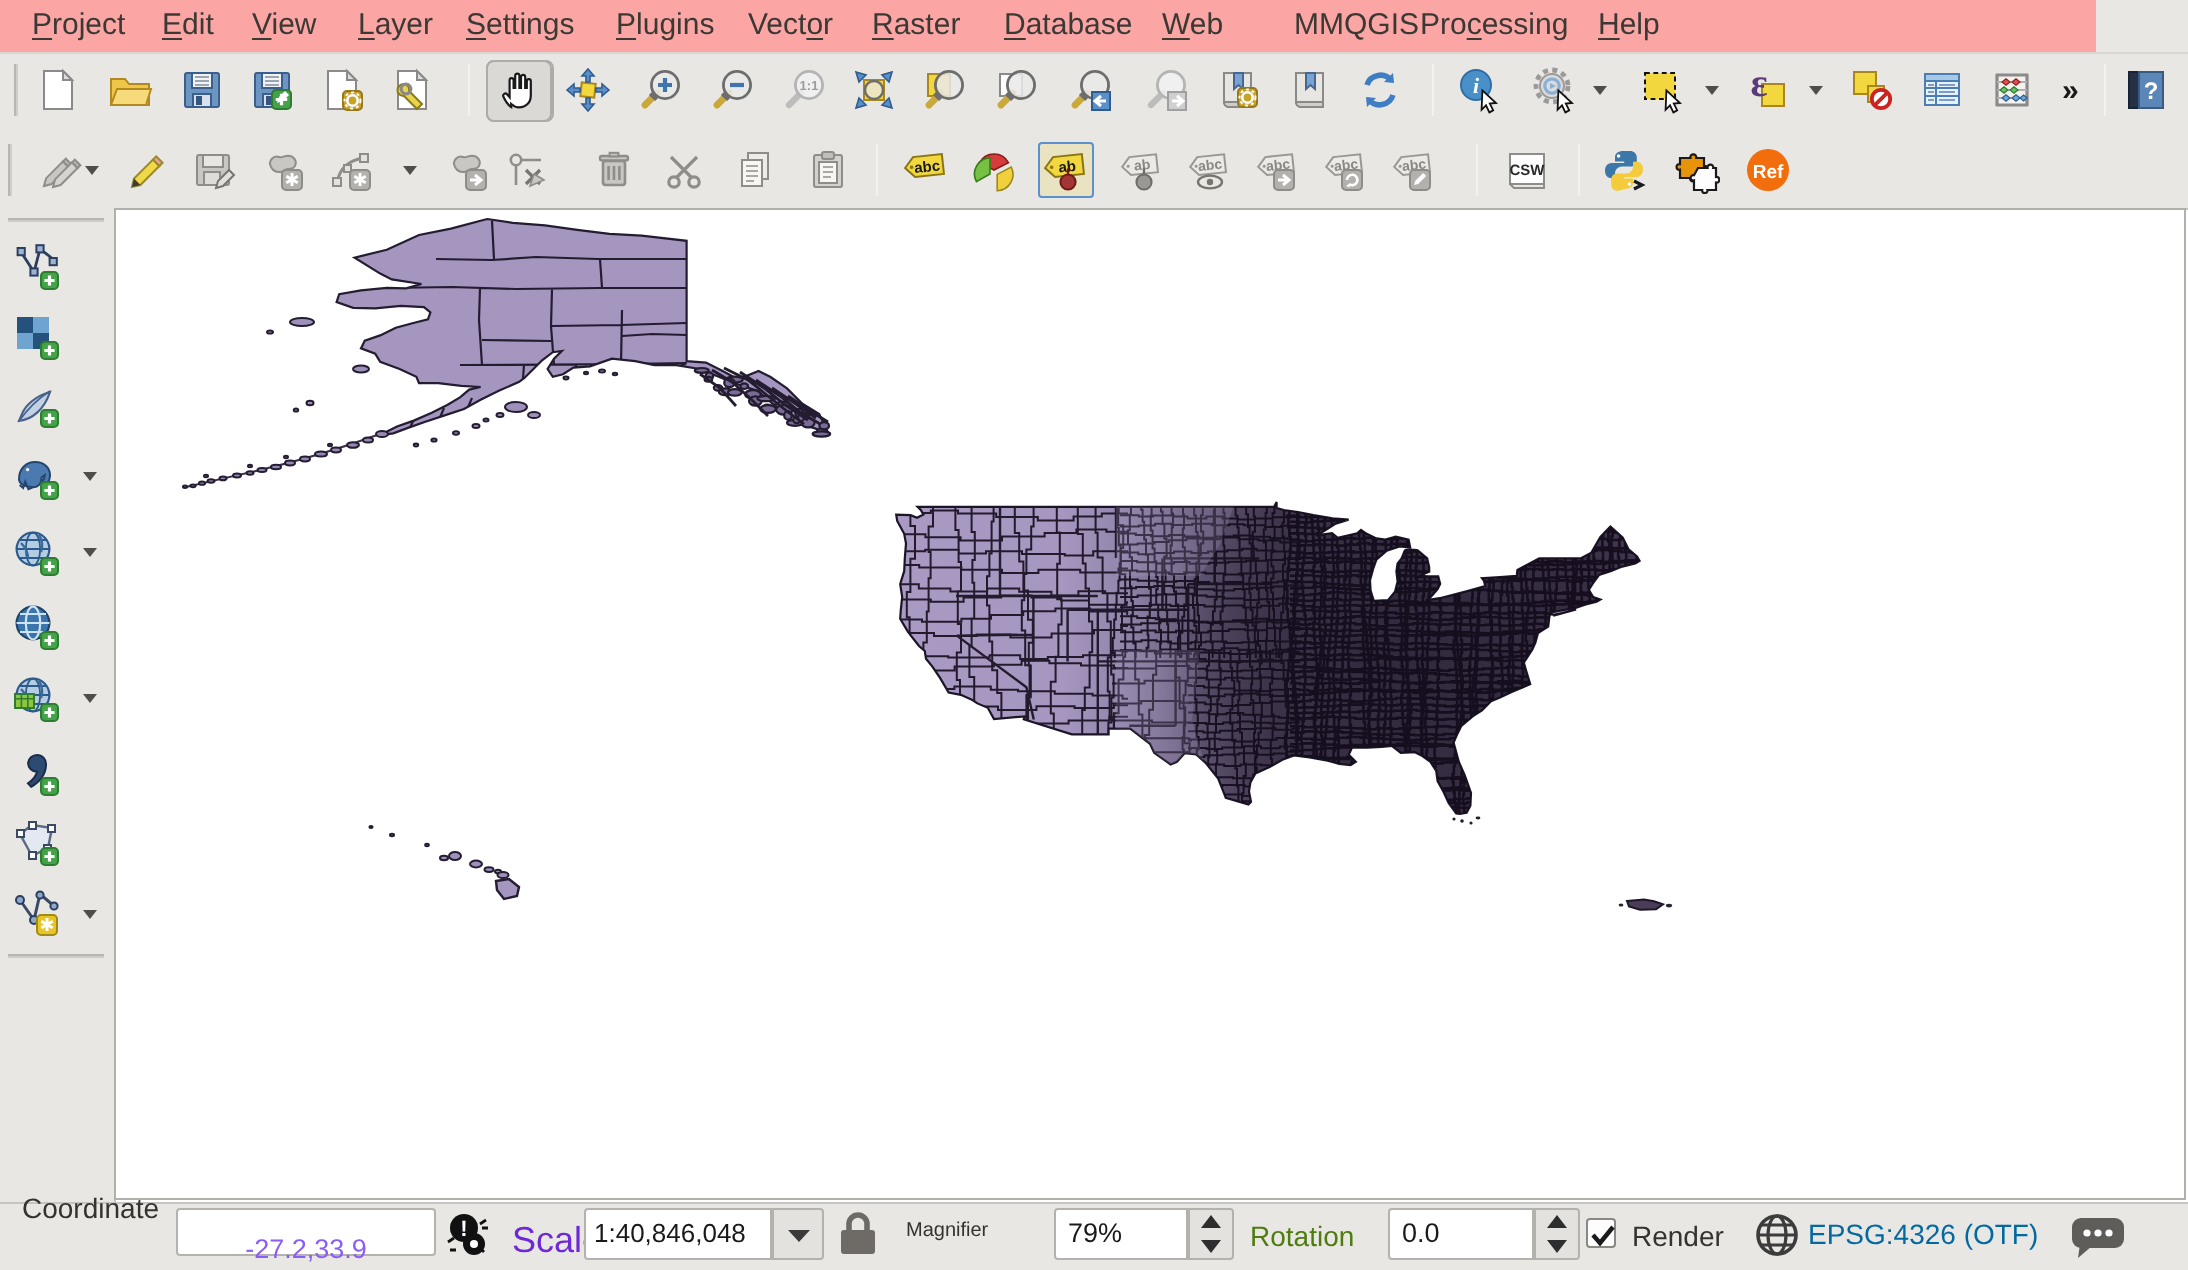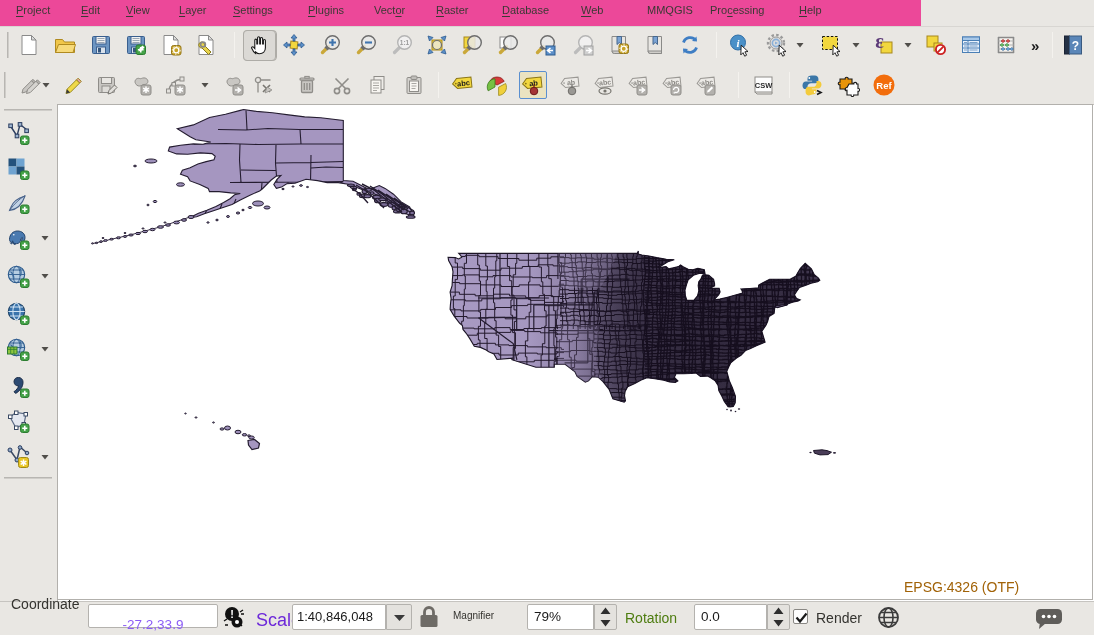--- a/index.html
+++ b/index.html
@@ -1,15 +1,15 @@
 <!DOCTYPE html>
 <html><head><meta charset="utf-8"><style>
 *{margin:0;padding:0;box-sizing:border-box}
 body{width:1094px;height:635px;font-family:"Liberation Sans",sans-serif;background:#e9e7e3;position:relative;overflow:hidden}
-#menubar{position:absolute;left:0;top:0;width:921px;height:26px;background:#ec4899;font-size:11px;color:#3a3934}
+#menubar{position:absolute;left:0;top:0;width:1048px;height:26px;background:#fca5a5;font-size:15px;color:#3a3934}
 u{text-decoration-thickness:1px;text-underline-offset:2px}
 #canvas{position:absolute;left:57px;top:104px;width:1037px;height:497px;background:#fff;border-left:1px solid #c2c0bc;border-top:1px solid #c2c0bc}
 </style></head><body>
 <div id="menubar">
     <span style="position:absolute;left:16px;top:4px"><u>P</u>roject</span>
     <span style="position:absolute;left:81px;top:4px"><u>E</u>dit</span>
     <span style="position:absolute;left:126px;top:4px"><u>V</u>iew</span>
     <span style="position:absolute;left:179px;top:4px"><u>L</u>ayer</span>
     <span style="position:absolute;left:233px;top:4px"><u>S</u>ettings</span>
     <span style="position:absolute;left:308px;top:4px"><u>P</u>lugins</span>
@@ -616,21 +616,21 @@
     </svg></div>
 <div style="position:absolute;left:793px;top:609px;width:15px;height:15px;background:#fdfdfd;border:1px solid #8a8884;border-radius:2px"><svg width="15" height="15" viewBox="0 0 15 15">
       <path d="M2.5 7.5l3.5 4 6.5-8" stroke="#1a1a1a" stroke-width="2.2" fill="none"></path>
     </svg></div>
 <span style="position:absolute;left:816px;top:610px;font-size:14px;color:#34332f">Render</span>
 <svg style="position:absolute;left:877px;top:606px" width="23" height="23" viewBox="0 0 23 23">
  <circle cx="11.5" cy="11.5" r="9.5" fill="none" stroke="#3c3c3c" stroke-width="1.8"></circle>
  <ellipse cx="11.5" cy="11.5" rx="4.5" ry="9.5" fill="none" stroke="#3c3c3c" stroke-width="1.6"></ellipse>
  <path d="M2 11.5h19M3.5 6.5h16M3.5 16.5h16" stroke="#3c3c3c" stroke-width="1.6"></path>
 </svg>
-<span style="position:absolute;left:904px;top:579px;font-size:14px;color:#a16207">EPSG:4326 (OTF)</span>
+<span style="position:absolute;left:904px;top:609px;font-size:14px;color:#0369a1">EPSG:4326 (OTF)</span>
 <svg style="position:absolute;left:1034px;top:607px" width="30" height="24" viewBox="0 0 30 24">
  <rect x="2" y="2" width="26" height="15" rx="4.5" fill="#5f5d5a"></rect>
  <path d="M6 15l-1 7 7-6z" fill="#5f5d5a"></path>
  <circle cx="9.5" cy="9.5" r="1.8" fill="#fff"></circle>
     <circle cx="15" cy="9.5" r="1.8" fill="#fff"></circle>
     <circle cx="20.5" cy="9.5" r="1.8" fill="#fff"></circle>
 </svg>
 
 <div style="position:absolute;left:57px;top:104px;width:1036px;height:496px;border:1px solid #b2b0ac;pointer-events:none"></div>
 </body></html>

